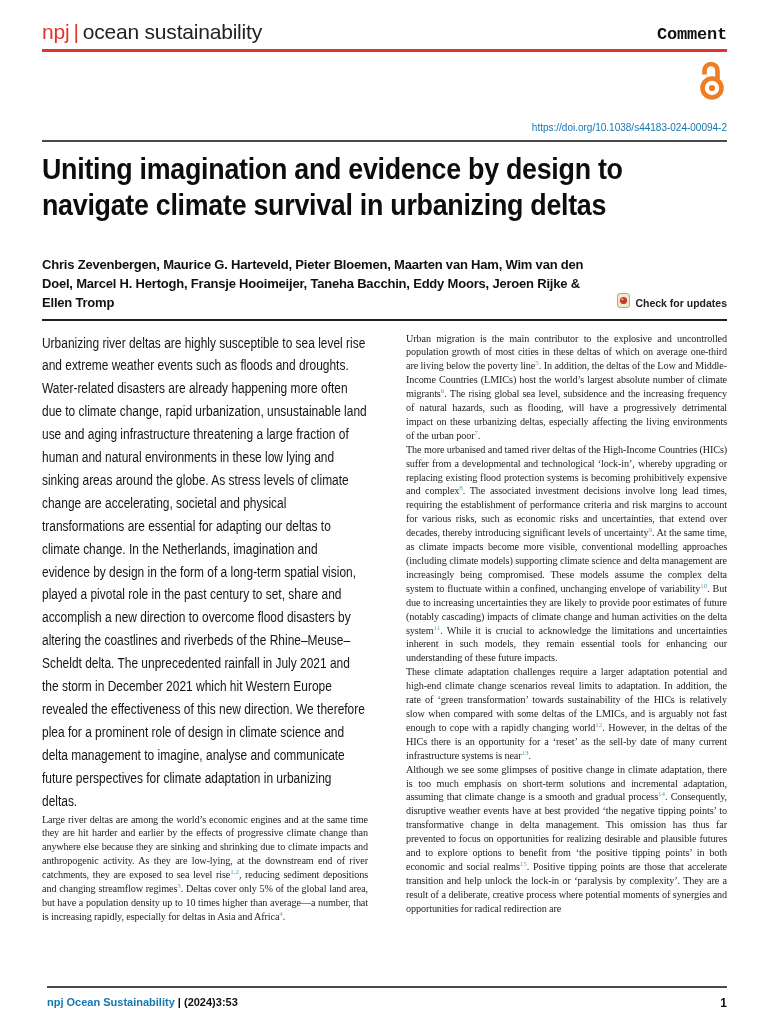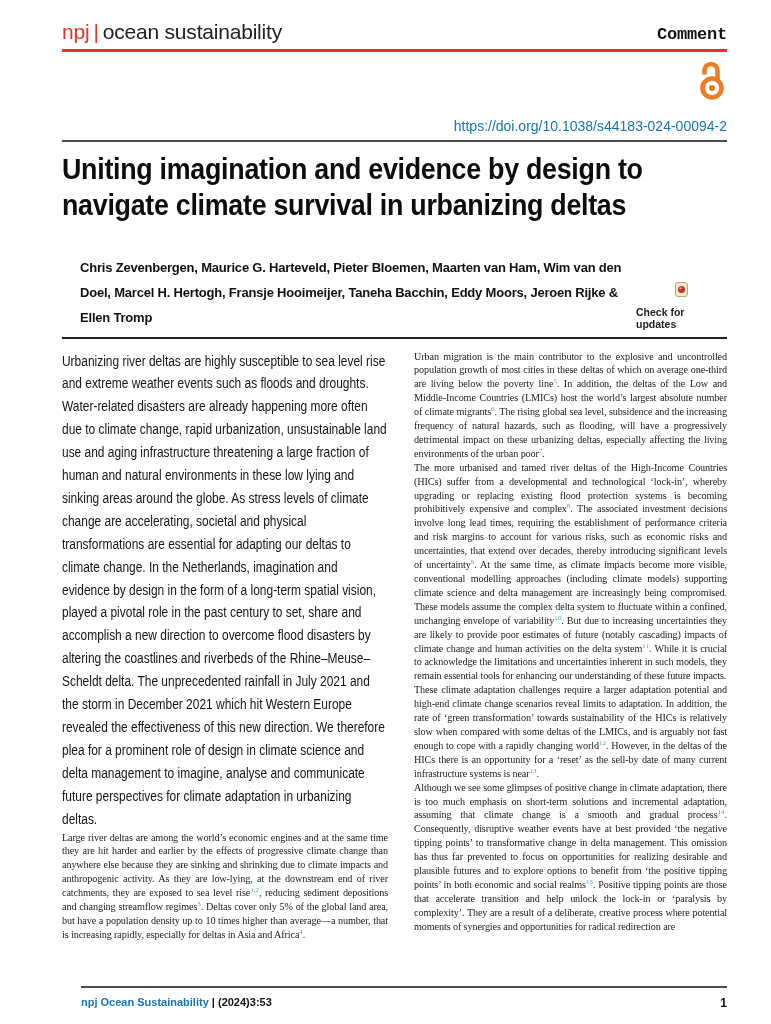--- a/index.html
+++ b/index.html
@@ -6,58 +6,58 @@
   html,body { background:#9a9a9a; }
   body { font-family:"Liberation Sans", sans-serif; }
   .page {
     position:relative;
     width:771px; height:1024px;
     margin:0 auto;
     background:#ffffff;
     color:#1c1c1c;
     overflow:hidden;
   }
-  .content { position:absolute; left:62px; right:44px; top:0; }
+  .content { position:absolute; left:42px; right:44px; top:0; }
 
   
   .masthead { display:flex; justify-content:space-between; align-items:baseline; margin-top:20px; }
   .journal-logo { font-size:21px; letter-spacing:-0.2px; }
   .journal-logo .npj { color:#e0352b; }
   .journal-logo .sep { color:#e0352b; padding:0 4px; }
   .journal-logo .jname { color:#222; }
   .article-type { font-size:17px; font-weight:bold; color:#111; letter-spacing:-0.2px;font-family:Liberation Mono, monospace; }
   .red-rule { height:3px; background:#e0352b; margin-top:5px; }
 
   .oa-row { display:flex; justify-content:flex-end; margin-top:9px; height:40px; }
 
   .doi-row { text-align:right; margin-top:16px; }
-  .doi-link { font-size:14px; color:#1577b2; text-decoration:none; letter-spacing:0; }
+  .doi-link { font-size:10px; color:#1577b2; text-decoration:none; letter-spacing:0; }
   .dark-rule { height:2px; background:#4a4a4a; margin-top:5px; }
 
   
   .title {
     margin-top:9px;
     width:710px;
     transform:scaleX(0.925);
     transform-origin:top left;
     font-size:29px; line-height:36px; font-weight:bold;
     letter-spacing:-0.3px; color:#0d0d0d;
   }
   .byline-row { display:flex; justify-content:space-between; align-items:flex-end; margin-top:32px; }
   .authors {
     width:560px;
-    font-size:13px; line-height:25px; font-weight:bold;
-    letter-spacing:-0.2px; color:#111;margin-left:18px;
+    font-size:13px; line-height:19px; font-weight:bold;
+    letter-spacing:-0.2px; color:#111;
   }
-  .check-updates { display:flex; align-items:center; gap:5px; cursor:pointer;flex-direction:column; }
+  .check-updates { display:flex; align-items:center; gap:5px; cursor:pointer; }
   .check-updates .cu-label { font-size:10.5px; font-weight:bold; color:#222; }
   .thin-rule { height:1.5px; background:#222; margin-top:7px; }
 
   
-  .columns { display:flex; gap:26px; margin-top:11px; }
+  .columns { display:flex; gap:38px; margin-top:11px; }
   .col-left  { width:326px; }
   .col-right { width:330px; }
 
   .abstract {
     width:420px;
     transform:scaleX(0.776);
     transform-origin:top left;
     font-size:15.4px; line-height:22.9px;
     color:#161616; letter-spacing:0;
   }
@@ -70,21 +70,21 @@
     hyphens:auto;
   }
   .col-left .serif { margin-top:0; }
   sup.ref {
     color:#55a5c4;
     font-size:7px; line-height:0;
     vertical-align:super; letter-spacing:0;
   }
 
   
-  .footer { position:absolute; left:47px; right:44px; top:986px;margin-left:34px; }
+  .footer { position:absolute; left:47px; right:44px; top:986px; }
   .footer-rule { height:2px; background:#4a4a4a; }
   .footer-row { display:flex; justify-content:space-between; margin-top:8px; }
   .footer-left { font-size:11px; font-weight:bold; }
   .footer-journal { color:#1577b2; text-decoration:none; }
   .footer-citation { color:#111; }
   .footer-page { font-size:12px; font-weight:bold; color:#111; }
 </style>
 </head>
 <body>
 

